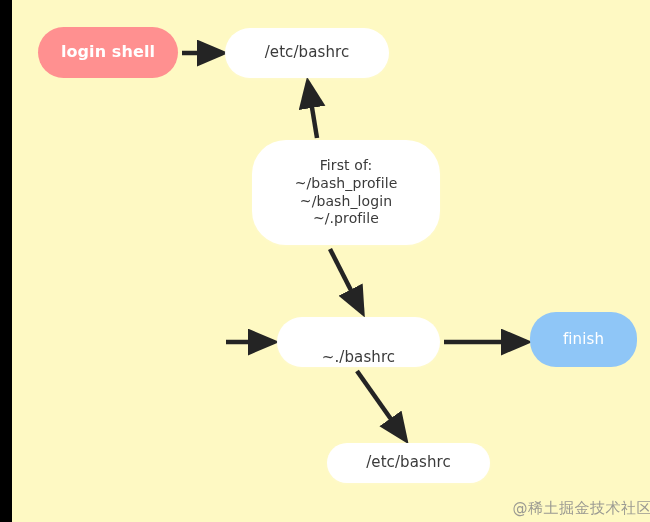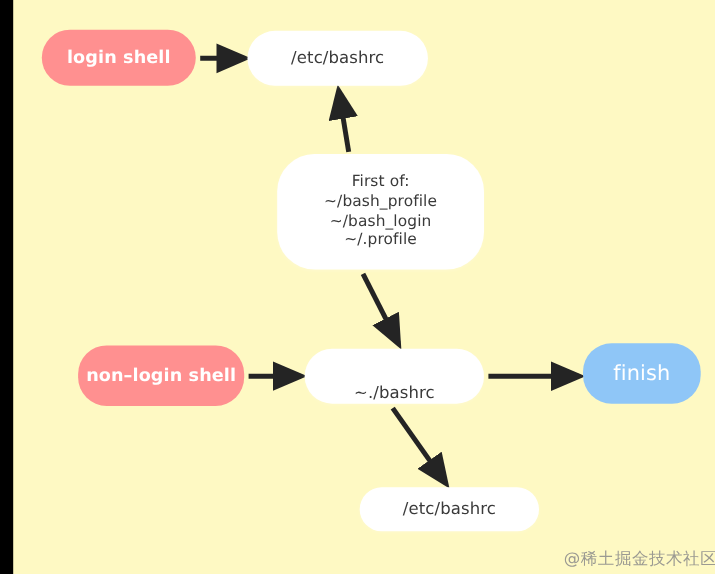--- a/index.html
+++ b/index.html
@@ -42,21 +42,21 @@
     font-size: 15px;
     box-shadow: 0 1px 3px rgba(255,255,255,0.18);
   }
   .node-start {
     color: #ffffff;
     font-size: 16px;
     font-weight: 600;
   }
   .node-end {
     color: #ffffff;
-    font-size: 19px;
+    font-size: 15px;
     font-weight: 500;
   }
   .node-multiline {
     font-size: 14px;
     border-radius: 34px;
   }
   #watermark {
     position: absolute;
     right: 10px;
     bottom: 4px;
@@ -100,23 +100,20 @@
     <span>/etc/bashrc</span>
   </div>
 
   <div class="node node-plain node-multiline" style="left:240px; top:140px; width:188px; height:105px;">
     <span>First of:
 ~/bash_profile
 ~/bash_login
 ~/.profile</span>
   </div>
 
-  <div class="node node-start" style="left:59px; top:314px; width:151px; height:55px; background:#ff9090;">
-    <span>non–login shell</span>
-  </div>
 
   <div class="node node-plain" style="left:265px; top:317px; width:163px; height:50px;align-items:flex-end;">
     <span>~./bashrc</span>
   </div>
 
   <div class="node node-end" style="left:518px; top:312px; width:107px; height:55px; background:#8fc6f7;">
     <span>finish</span>
   </div>
 
   <div class="node node-plain" style="left:315px; top:443px; width:163px; height:40px;">

